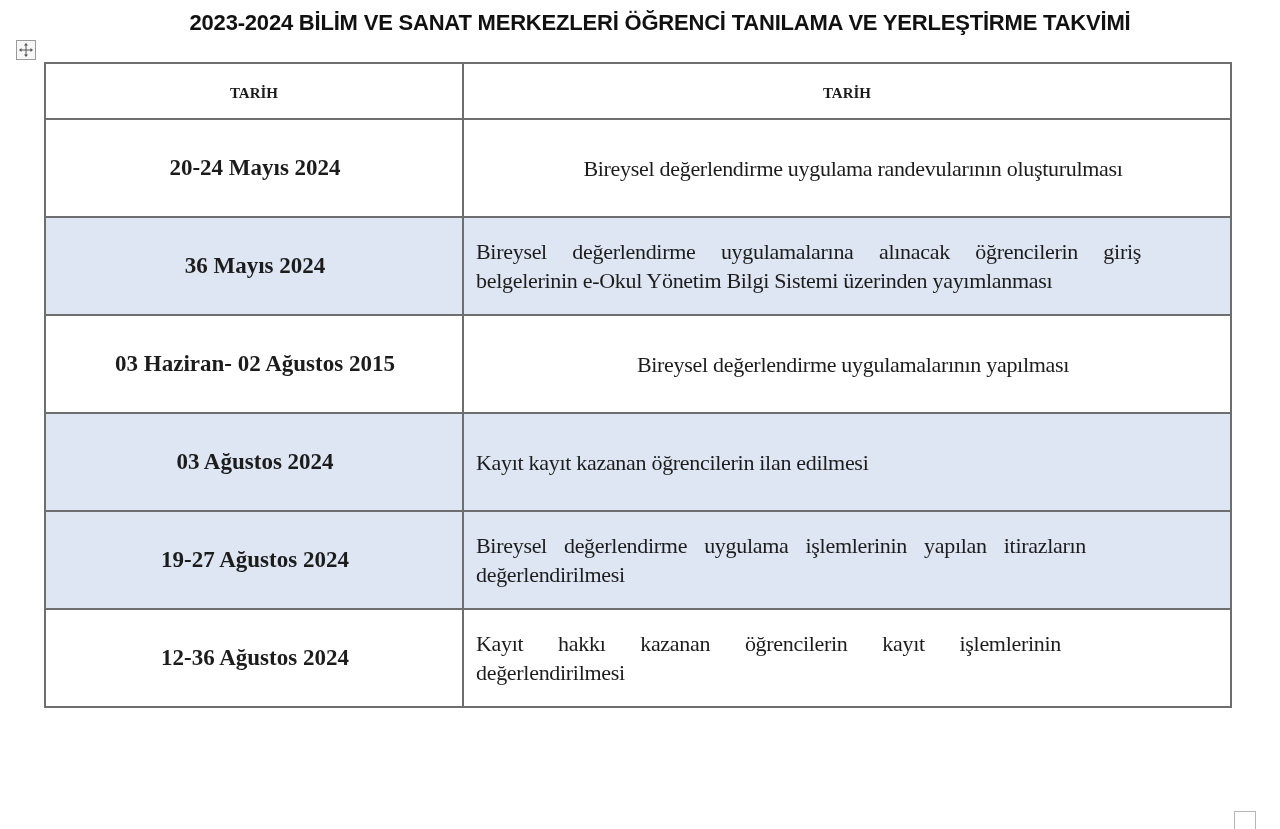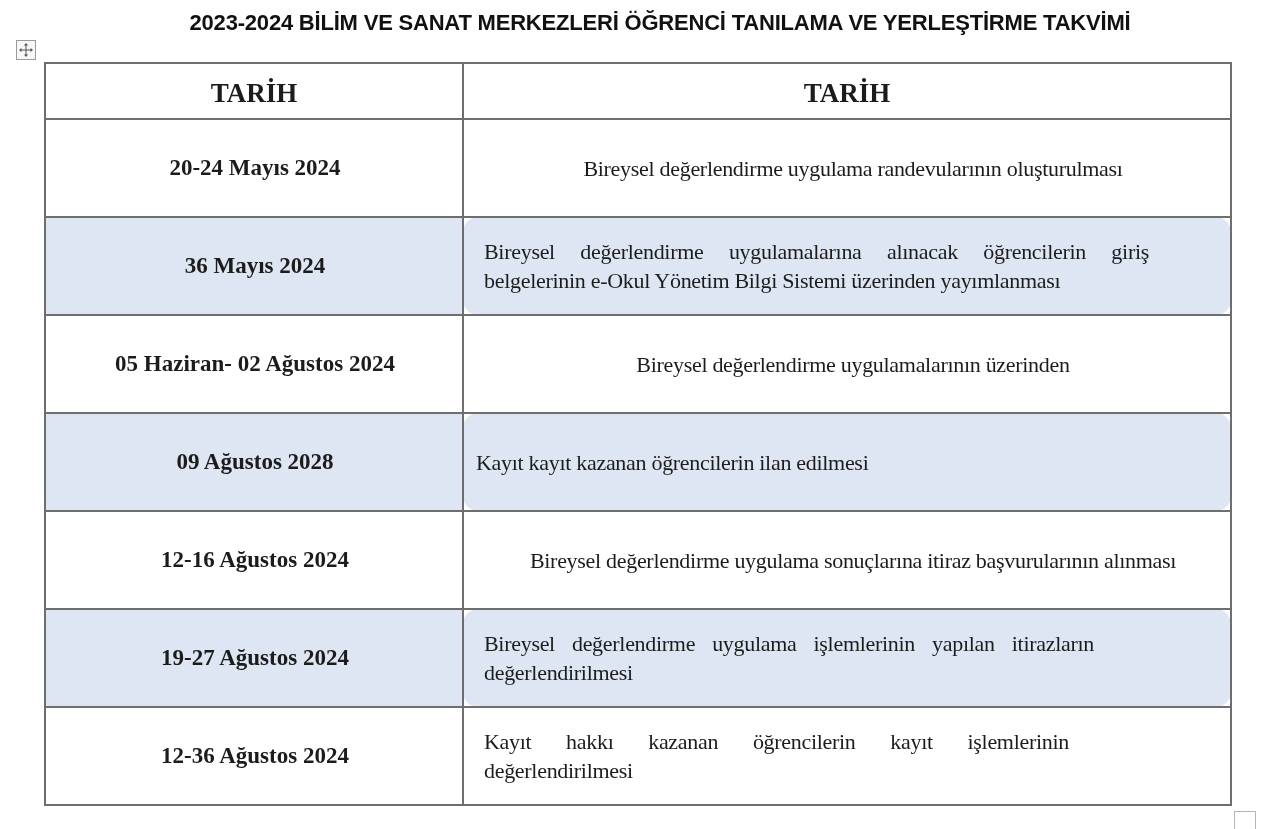--- a/index.html
+++ b/index.html
@@ -63,21 +63,21 @@
       font-size: 22px;
       color: #1c1c1c;
     }
     table.calendar th, table.calendar td {
       border: 2px solid #6e6e6e;
       box-sizing: border-box;
     }
     table.calendar th {
       height: 56px;
       font-weight: bold;
-      font-size: 27px;
+      font-size: 15px;
       vertical-align: middle;
       padding-top: 6px;
       background: #ffffff;
       margin-left: 37px;
     }
     table.calendar td {
       height: 98px;
       vertical-align: middle;
     }
     td.date-cell {
@@ -85,35 +85,33 @@
       text-align: center;
       font-weight: bold;
       font-size: 23px;
       padding: 0 6px 0 8px;
     }
     td.action-cell {
       text-align: justify;
       padding: 0 0 0 12px;
       line-height: 29px;
       letter-spacing: -0.3px;
-      border-radius: 15px;
     }
     tr.shaded td {
       background: #dde6f2;
     }
     tr.white td {
       background: #ffffff;
       text-align: center;
     }
     .justify-wrap {
       display: block;
       width: 665px;
       text-align: justify;
       text-align-last: left;
-      margin-left: 8px;
     }
   </style>
 </head>
 <body>
 
 <div class="doc-title">2023-2024 BİLİM VE SANAT MERKEZLERİ ÖĞRENCİ TANILAMA VE YERLEŞTİRME TAKVİMİ</div>
 
 <div class="move-handle">
   <svg width="14" height="14" viewBox="0 0 14 14">
     <g stroke="#555" stroke-width="1" fill="none">
@@ -141,30 +139,26 @@
       <td class="date-cell">20-24 Mayıs 2024</td>
       <td class="action-cell">Bireysel değerlendirme uygulama randevularının oluşturulması</td>
     </tr>
     <tr class="shaded">
       <td class="date-cell">36 Mayıs 2024</td>
       <td class="action-cell">
           <span class="justify-wrap">Bireysel değerlendirme uygulamalarına alınacak öğrencilerin giriş belgelerinin e-Okul Yönetim Bilgi Sistemi üzerinden yayımlanması</span>
         </td>
     </tr>
     <tr class="white">
-      <td class="date-cell">05 Haziran- 02 Ağustos 2024</td>
-      <td class="action-cell">Bireysel değerlendirme uygulamalarının üzerinden</td>
+      <td class="date-cell">03 Haziran- 02 Ağustos 2015</td>
+      <td class="action-cell">Bireysel değerlendirme uygulamalarının yapılması</td>
     </tr>
     <tr class="shaded">
-      <td class="date-cell">09 Ağustos 2028</td>
+      <td class="date-cell">03 Ağustos 2024</td>
       <td class="action-cell">Kayıt kayıt kazanan öğrencilerin ilan edilmesi</td>
-    </tr>
-    <tr class="white">
-      <td class="date-cell">12-16 Ağustos 2024</td>
-      <td class="action-cell">Bireysel değerlendirme uygulama sonuçlarına itiraz başvurularının alınması</td>
     </tr>
     <tr class="shaded">
       <td class="date-cell">19-27 Ağustos 2024</td>
       <td class="action-cell">
           <span class="justify-wrap" style="width:610px">Bireysel değerlendirme uygulama işlemlerinin yapılan itirazların değerlendirilmesi</span>
         </td>
     </tr>
     <tr class="white">
       <td class="date-cell">12-36 Ağustos 2024</td>
       <td class="action-cell">

